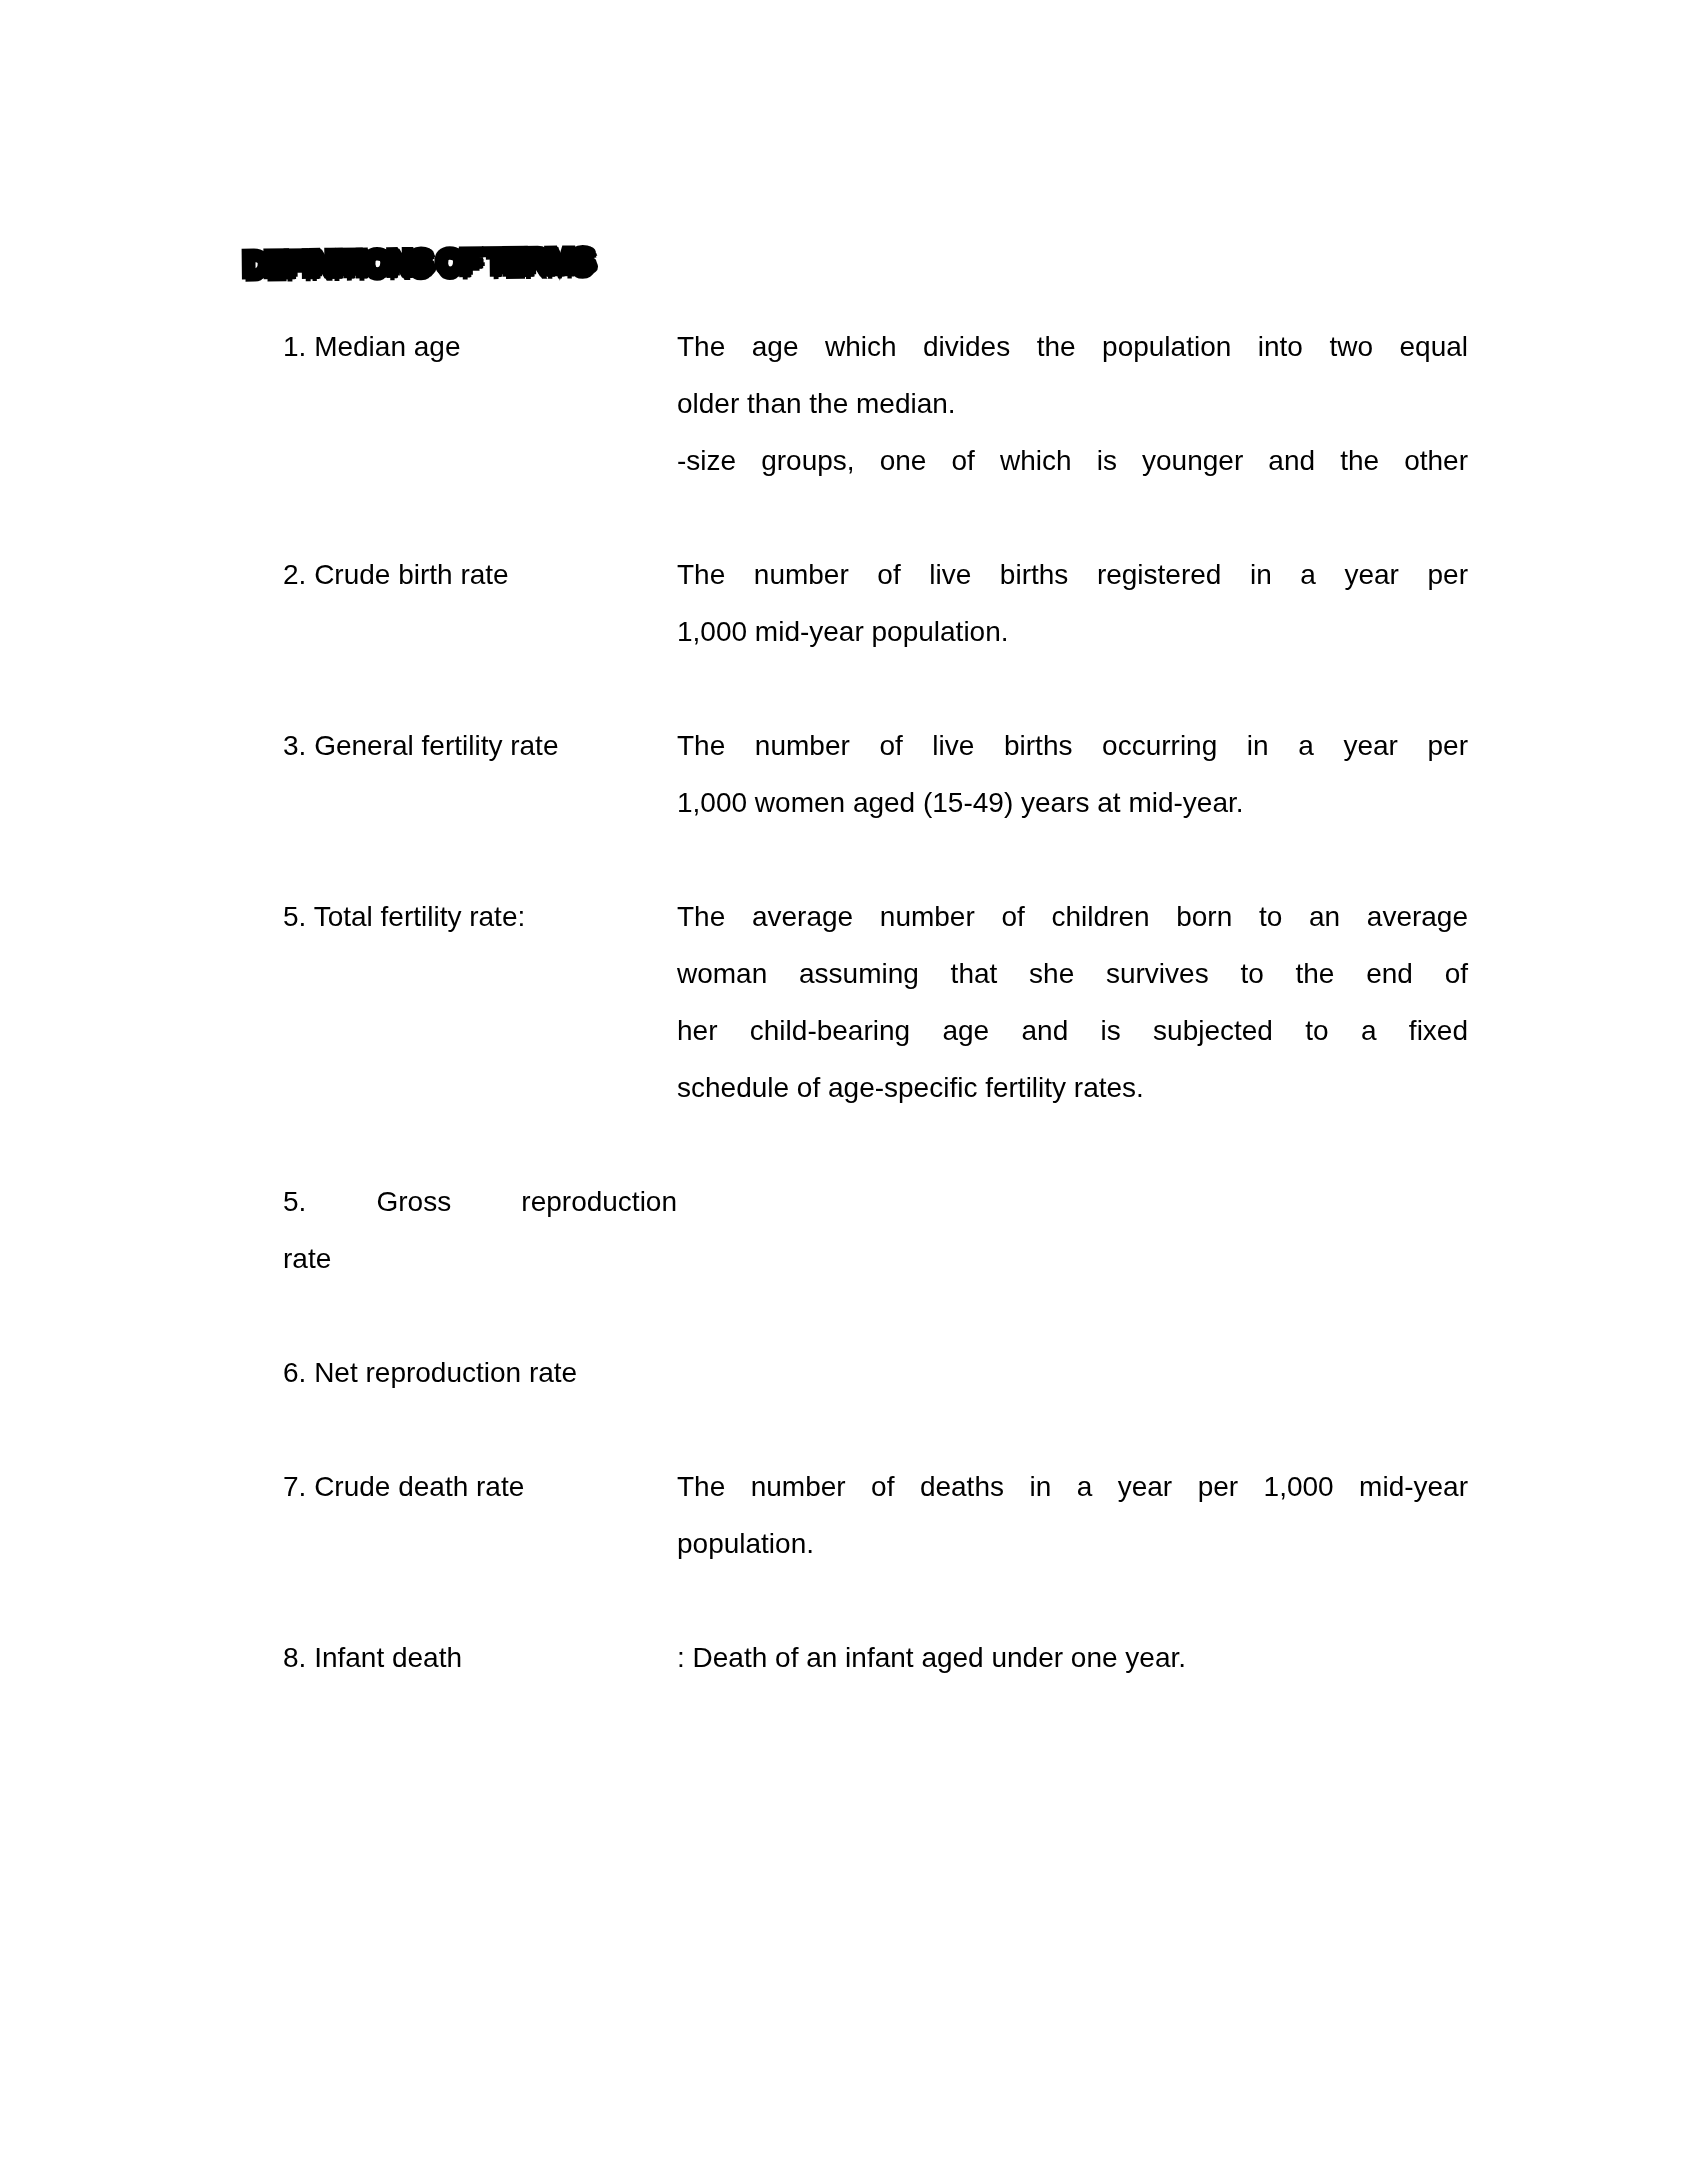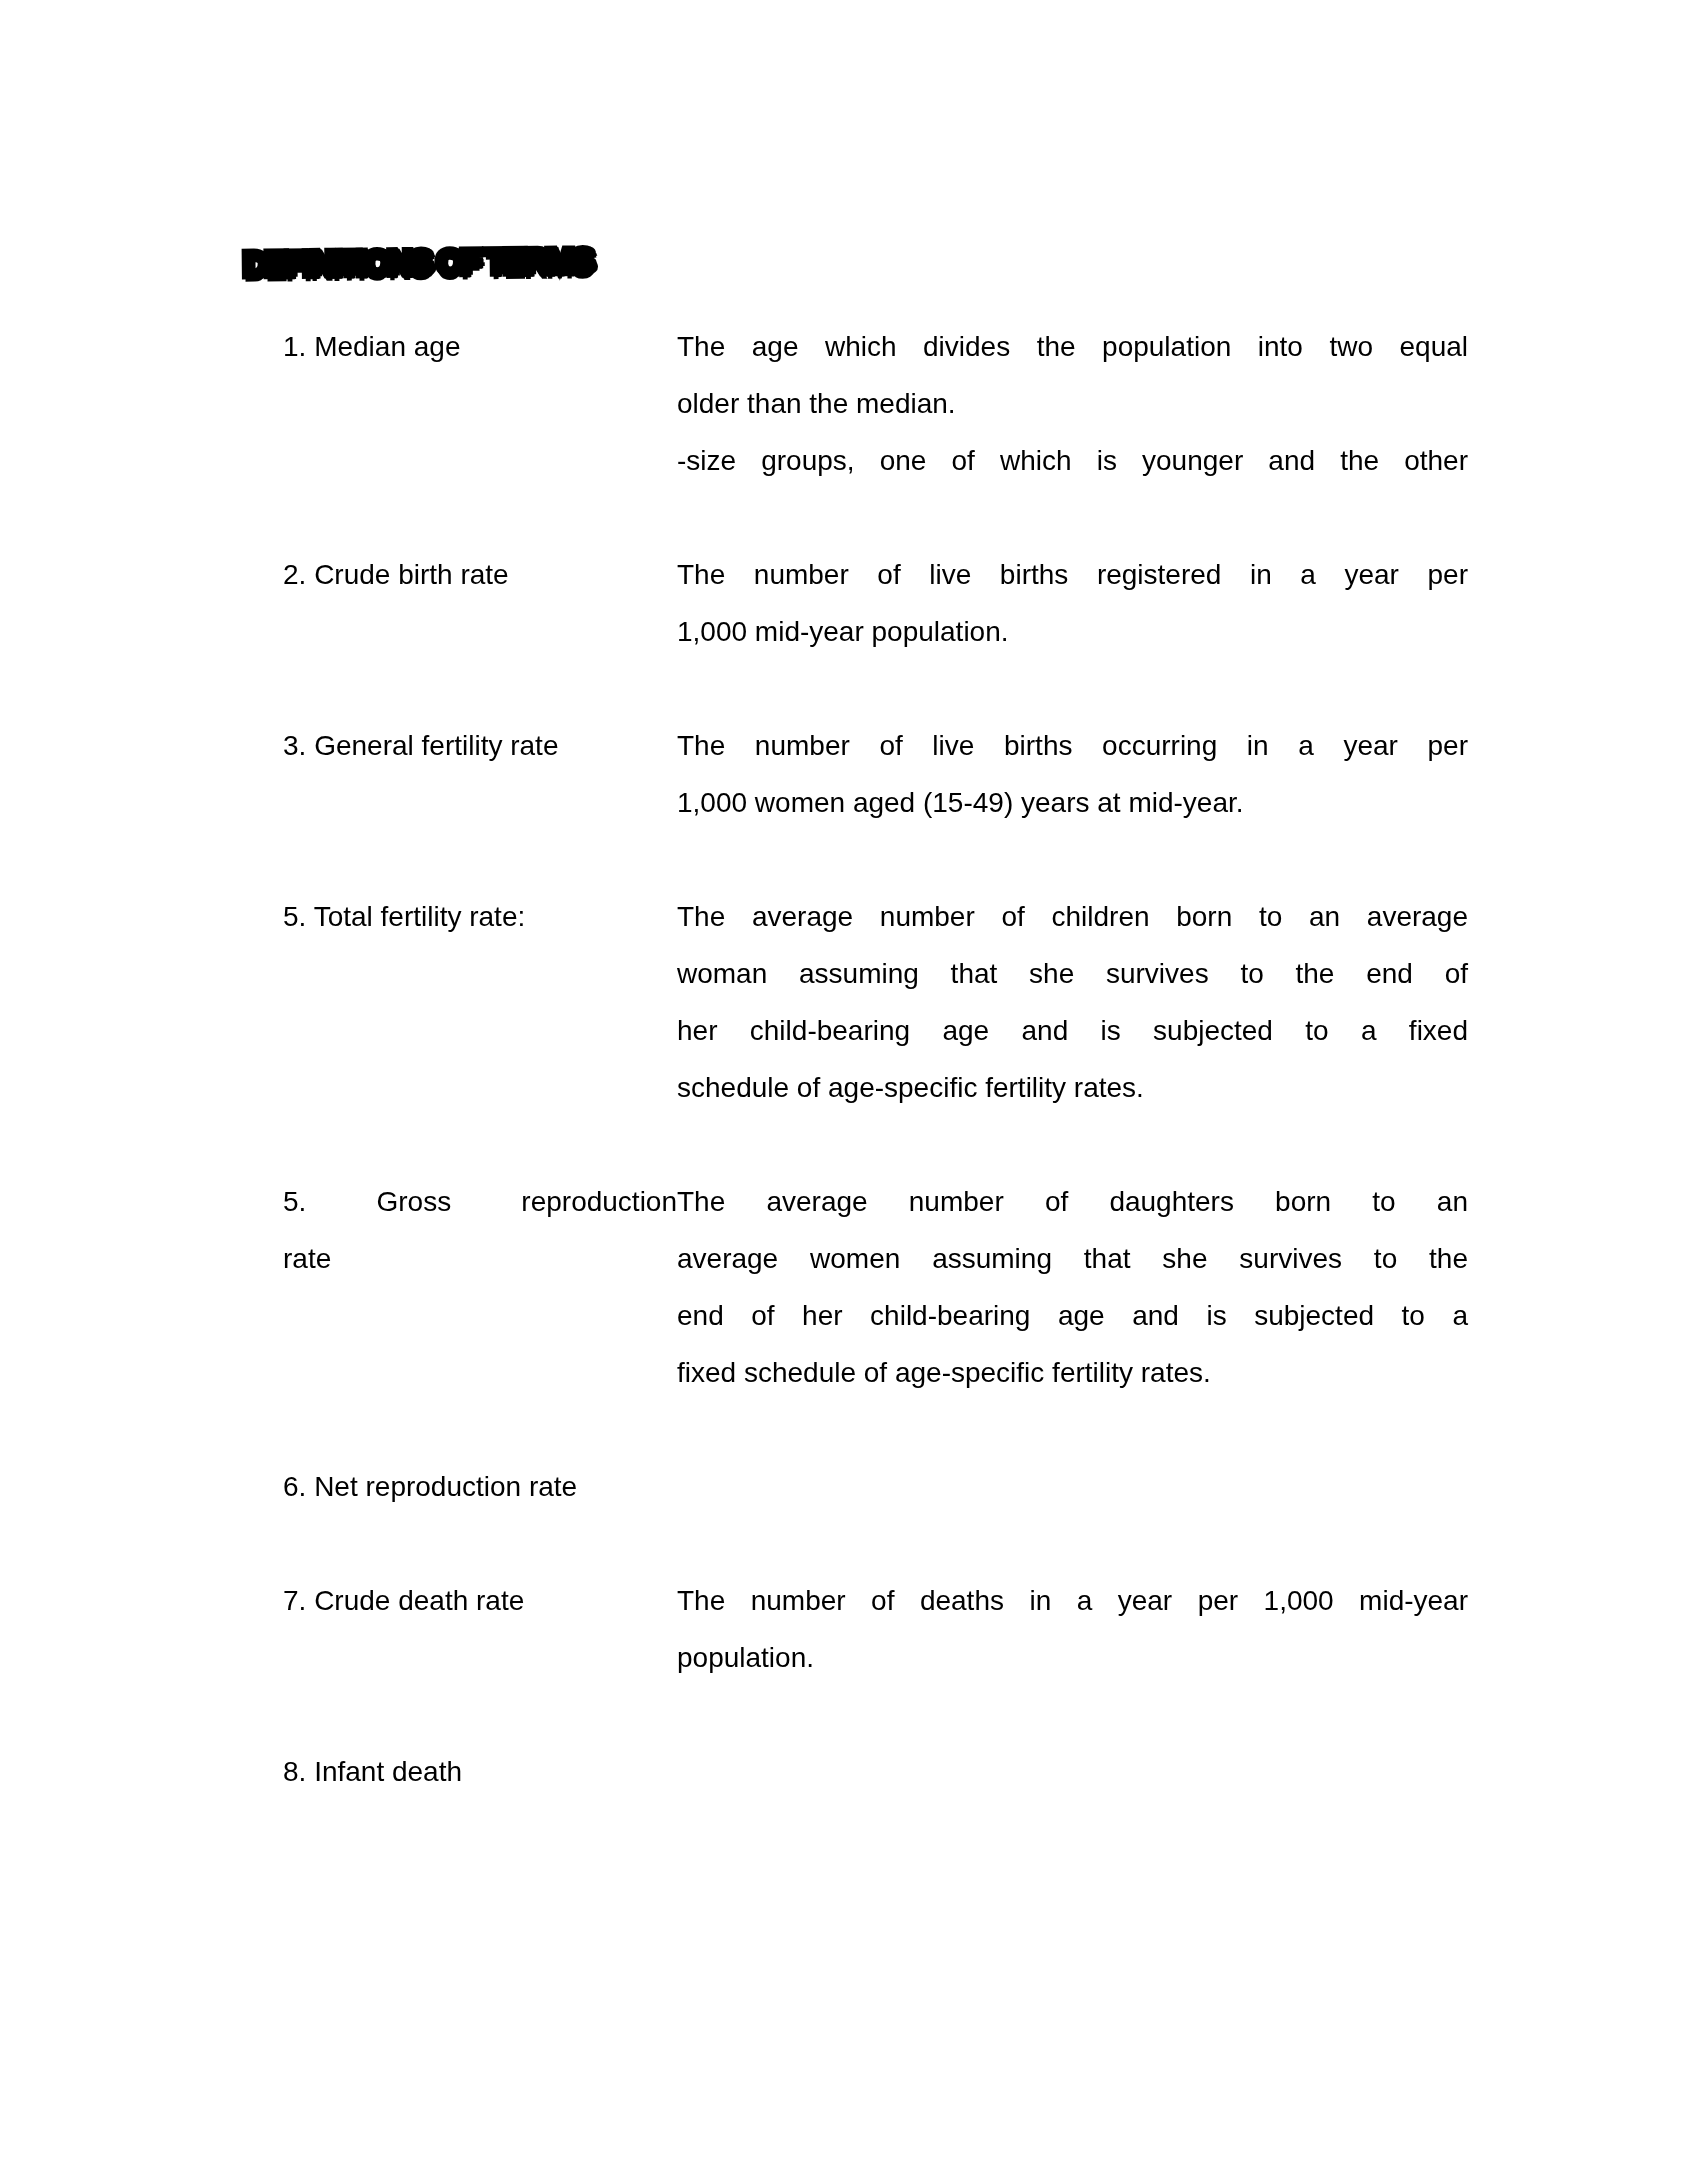--- a/index.html
+++ b/index.html
@@ -119,43 +119,40 @@
           <div class="line just">woman assuming that she survives to the end of</div>
           <div class="line just">her child-bearing age and is subjected to a fixed</div>
           <div class="line">schedule of age-specific fertility rates.</div>
         </div>
       </div>
       <div class="row">
         <div class="term">
           <div class="line just">5. Gross reproduction</div>
           <div class="line">rate</div>
         </div>
-        <div class="def">
-          <div class="line just">The average number of daughters born to an</div>
-          <div class="line just">average women assuming that she survives to the</div>
-          <div class="line just">end of her child-bearing age and is subjected to a</div>
-          <div class="line">fixed schedule of age-specific fertility rates.</div>
-        </div>
       </div>
       <div class="row">
         <div class="term">
           <div class="line">6. Net reproduction rate</div>
         </div>
       </div>
       <div class="row">
         <div class="term">
           <div class="line">7. Crude death rate</div>
         </div>
         <div class="def">
           <div class="line just">The number of deaths in a year per 1,000 mid-year</div>
           <div class="line">population.</div>
         </div>
       </div>
       <div class="row">
         <div class="term">
           <div class="line">8. Infant death</div>
         </div>
+        <div class="def">
+          <div class="line">: Death of an infant aged under one year.</div>
+        </div>
       </div>
     </div>
 
   <div class="pagenum">- 5 -</div>
 </div>
 
 
 </body></html>

